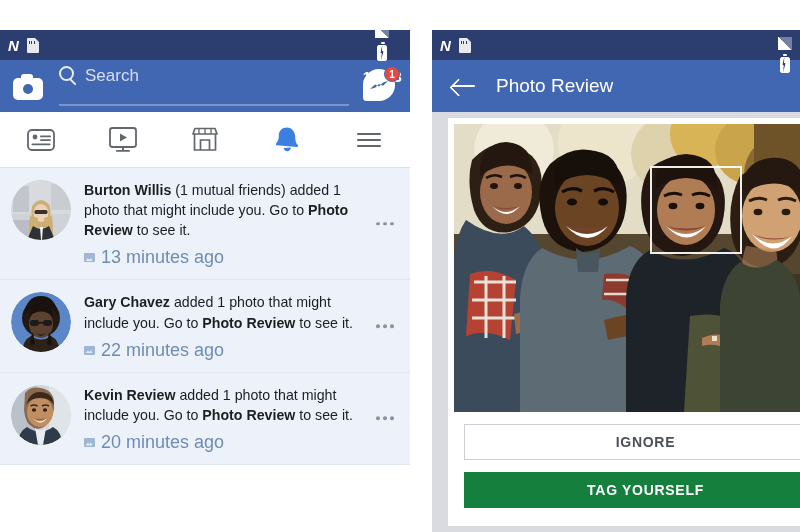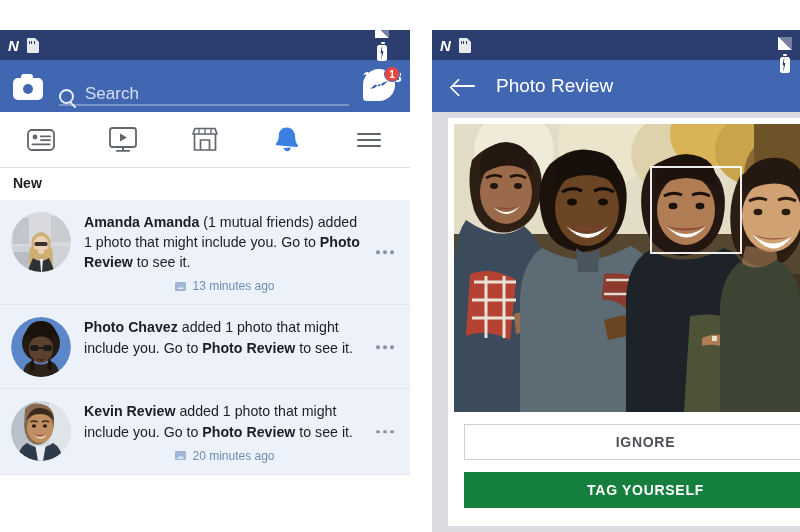--- a/index.html
+++ b/index.html
@@ -71,21 +71,21 @@
   .cam-bump {
     position: absolute; left: 8px; top: 0px; width: 12px; height: 6px;
     background: #fff; border-radius: 3px 3px 0 0;
   }
   .cam-lens {
     position: absolute; left: 10px; top: 10px; width: 10px; height: 10px;
     border-radius: 50%; background: #4267B2;
   }
   .search-wrap {
     flex: 1; margin-left: 16px; margin-right: 14px;
-    display: flex; align-items: flex-end; gap: 11px;
+    display: flex; align-items: flex-start; gap: 11px;
     border-bottom: 2px solid rgba(255,255,255,.30);
     height: 40px;
   }
   .mag {
     width: 15px; height: 15px; border: 2px solid rgba(255,255,255,.88);
     border-radius: 50%; position: relative; flex: 0 0 auto;
   }
   .mag:after {
     content: ""; position: absolute; right: -5px; bottom: -4px;
     width: 8px; height: 2px; background: rgba(255,255,255,.88);
@@ -133,21 +133,21 @@
     width: 60px; height: 60px; border-radius: 50%; flex: 0 0 auto;
     margin-right: 13px; overflow: hidden; position: relative;
   }
   .notif-body { flex: 1; min-width: 0; padding-right: 34px; }
   .notif-text {
     font-size: 14.2px; line-height: 1.42; color: #1c1e21;
   }
   .notif-text b { font-weight: bold; }
   .notif-meta {
     margin-top: 7px; display: flex; align-items: center; gap: 6px;
-    font-size: 12px; color: #6e8cb4; justify-content: center;
+    font-size: 18px; color: #6e8cb4;
   }
   .meta-ic {
     width: 11px; height: 9px; background: #9fb6d4; border-radius: 1px;
     position: relative; flex: 0 0 auto;
   }
   .meta-ic:after {
     content: ""; position: absolute; left: 1.5px; bottom: 1.5px;
     width: 7px; height: 4px; background: #e5ecf6;
     clip-path: polygon(0 100%, 34% 30%, 56% 68%, 76% 18%, 100% 100%);
   }
@@ -270,21 +270,20 @@
       </div>
       <div class="tab">
         <svg width="30" height="22" viewBox="0 0 30 22">
           <rect x="3" y="4" width="24" height="1.9" rx=".9" fill="#62666d"></rect>
           <rect x="3" y="10" width="24" height="1.9" rx=".9" fill="#62666d"></rect>
           <rect x="3" y="16" width="24" height="1.9" rx=".9" fill="#62666d"></rect>
         </svg>
       </div>
     </div>
 
-    <div class="new-head">New</div>
 
     <div class="notif-list">
 
       <div class="notif">
         <div class="avatar">
           <svg width="60" height="60" viewBox="0 0 60 60">
             <defs>
                 <clipPath id="c1">
                   <circle cx="30" cy="30" r="30"></circle>
                 </clipPath>
@@ -302,21 +301,21 @@
               <rect x="23.5" y="30" width="13" height="4" rx="1.6" fill="#3a2f2c"></rect>
               <path d="M19 36 q-2 16 0 24 h6 l2 -22 Z" fill="#cfae72"></path>
               <path d="M41 36 q2 16 0 24 h-6 l-2 -22 Z" fill="#cfae72"></path>
               <path d="M22 46 q8 6 16 0 l6 14 H16 Z" fill="#2e3136"></path>
               <path d="M29 47 l1 13 h1 l1 -13 Z" fill="#f2f2f2"></path>
             </g>
           </svg>
         </div>
         <div class="notif-body">
           <div class="notif-text">
-            <b>Amanda Amanda</b><span> (1 mutual friends)</span><span> added 1 photo that might include you. Go to </span><b>Photo Review</b><span> to see it.</span>
+            <b>Burton Willis</b><span> (1 mutual friends)</span><span> added 1 photo that might include you. Go to </span><b>Photo Review</b><span> to see it.</span>
           </div>
           <div class="notif-meta">
             <span class="meta-ic"></span>
             <span>13 minutes ago</span>
           </div>
         </div>
         <div class="dots">
             <i></i>
             <i></i>
             <i></i>
@@ -342,21 +341,25 @@
               <rect x="28" y="30" width="4" height="1.6" fill="#181818"></rect>
               <path d="M25 41 q5 3 10 0 q-5 6 -10 0" fill="#2a1c14"></path>
               <path d="M20 44 q-8 4 -9 16 h38 q-1 -12 -9 -16 q-10 7 -20 0" fill="#2c2218"></path>
               <path d="M22 40 q-4 8 -2 14 l4 -2 Z" fill="#1a120d"></path>
               <path d="M38 40 q4 8 2 14 l-4 -2 Z" fill="#1a120d"></path>
             </g>
           </svg>
         </div>
         <div class="notif-body">
           <div class="notif-text">
-            <b>Photo Chavez</b><span></span><span> added 1 photo that might include you. Go to </span><b>Photo Review</b><span> to see it.</span>
+            <b>Gary Chavez</b><span></span><span> added 1 photo that might include you. Go to </span><b>Photo Review</b><span> to see it.</span>
+          </div>
+          <div class="notif-meta">
+            <span class="meta-ic"></span>
+            <span>22 minutes ago</span>
           </div>
         </div>
         <div class="dots">
             <i></i>
             <i></i>
             <i></i>
           </div>
       </div>
 
       <div class="notif">

